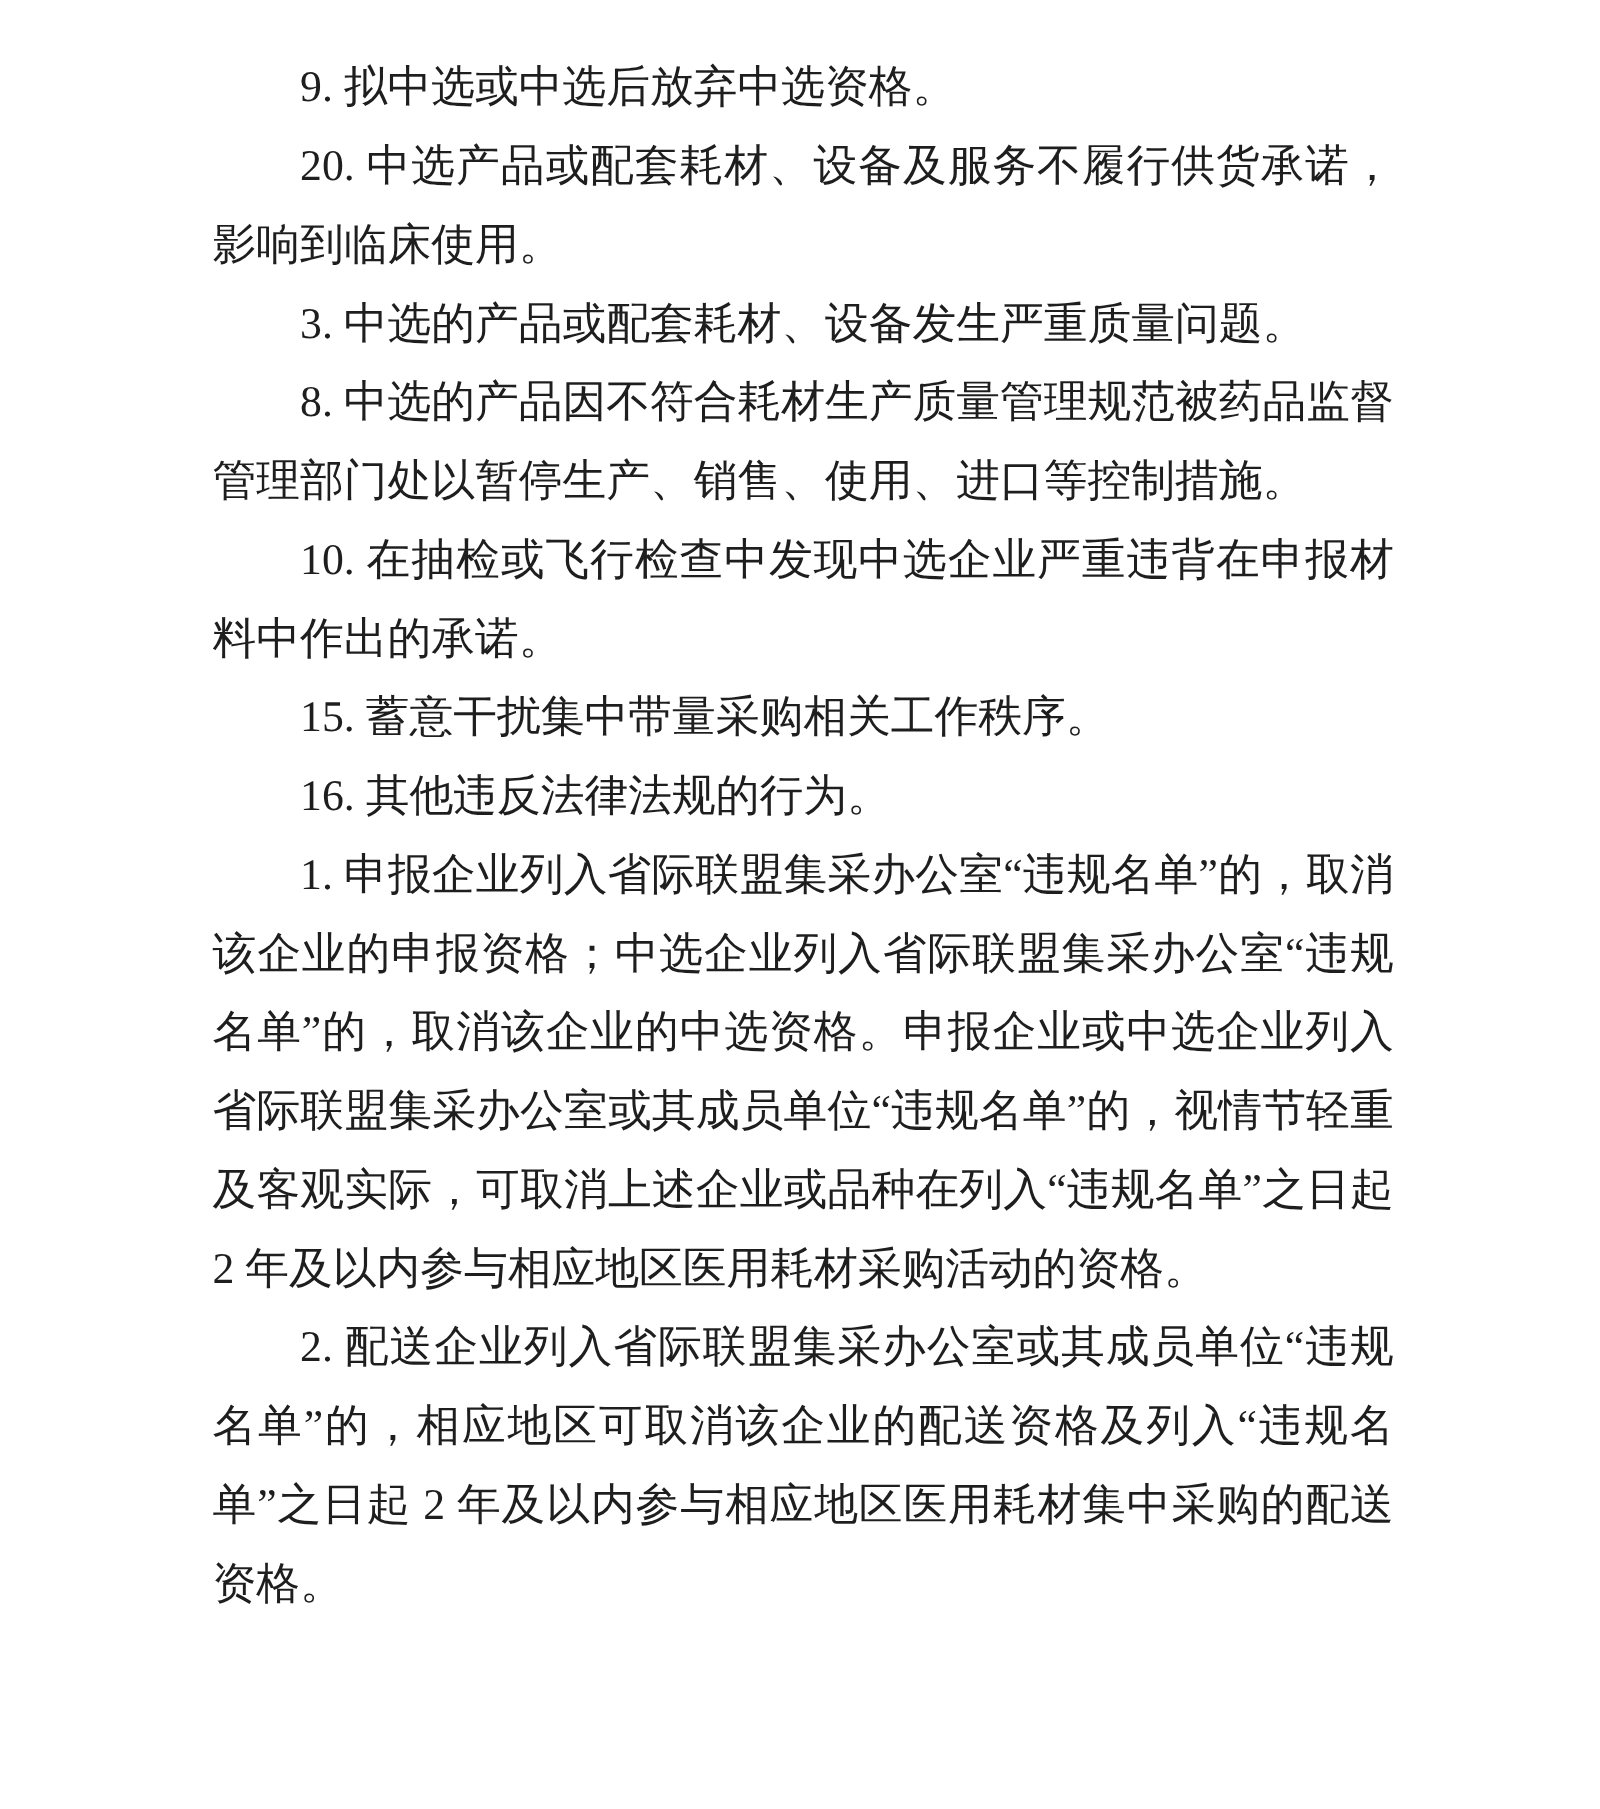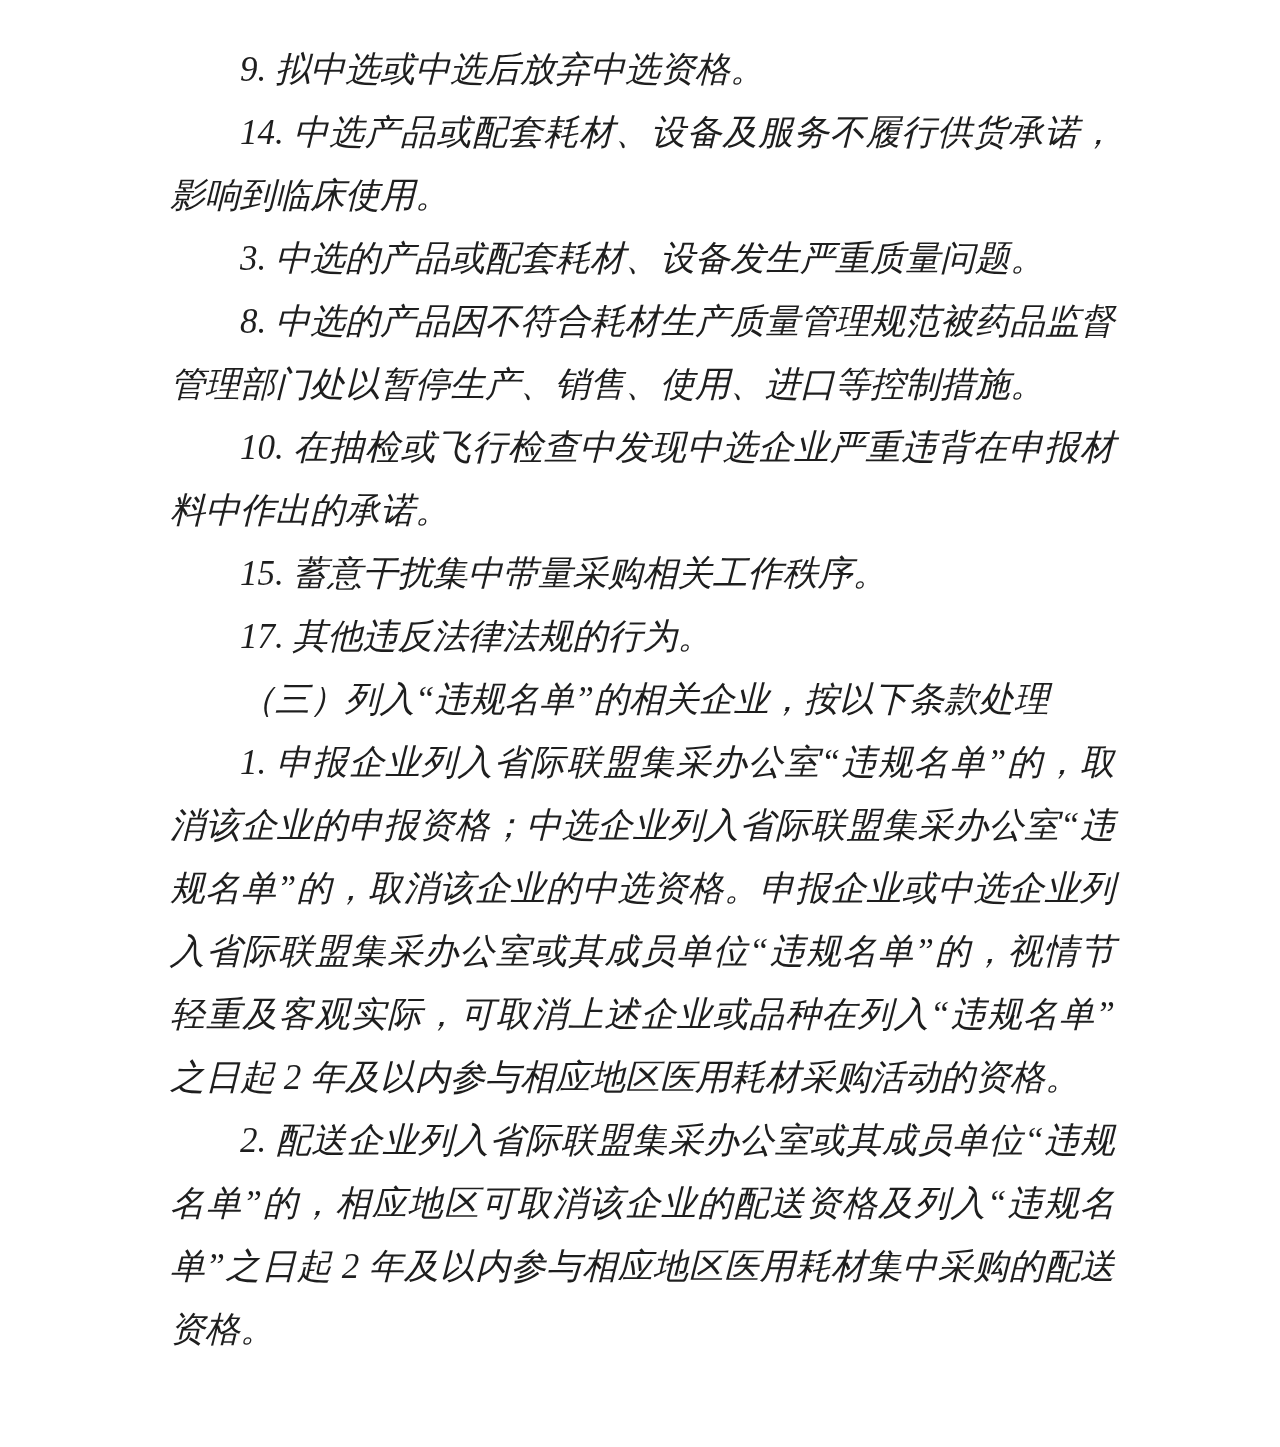--- a/index.html
+++ b/index.html
@@ -7,21 +7,20 @@
     padding: 0;
     background: #ffffff;
   }
   .page {
     position: relative;
     width: 1280px;
     height: 1447px;
     background: #ffffff;
     overflow: hidden;
     box-sizing: border-box;
-    font-style: italic;
   }
   .doc-body {
     box-sizing: border-box;
     padding: 38px 165px 0 170px;
   }
   p.para {
     margin: 0;
     padding: 0;
     font-family: "Liberation Serif", "DejaVu Serif", serif;
     font-size: 35px;
@@ -33,23 +32,22 @@
     word-break: break-all;
     overflow-wrap: break-word;
   }
 </style>
 </head>
 <body>
 
 <div class="page">
   <div class="doc-body">
     <p class="para">9. 拟中选或中选后放弃中选资格。</p>
-    <p class="para">14. 中选产品或配套耗材、设备及服务不履行供货承诺，影响到临床使用。</p>
+    <p class="para">20. 中选产品或配套耗材、设备及服务不履行供货承诺，影响到临床使用。</p>
     <p class="para">3. 中选的产品或配套耗材、设备发生严重质量问题。</p>
     <p class="para">8. 中选的产品因不符合耗材生产质量管理规范被药品监督管理部门处以暂停生产、销售、使用、进口等控制措施。</p>
     <p class="para">10. 在抽检或飞行检查中发现中选企业严重违背在申报材料中作出的承诺。</p>
     <p class="para">15. 蓄意干扰集中带量采购相关工作秩序。</p>
-    <p class="para">17. 其他违反法律法规的行为。</p>
-    <p class="para">（三）列入“违规名单”的相关企业，按以下条款处理</p>
+    <p class="para">16. 其他违反法律法规的行为。</p>
     <p class="para">1. 申报企业列入省际联盟集采办公室“违规名单”的，取消该企业的申报资格；中选企业列入省际联盟集采办公室“违规名单”的，取消该企业的中选资格。申报企业或中选企业列入省际联盟集采办公室或其成员单位“违规名单”的，视情节轻重及客观实际，可取消上述企业或品种在列入“违规名单”之日起 2 年及以内参与相应地区医用耗材采购活动的资格。</p>
     <p class="para">2. 配送企业列入省际联盟集采办公室或其成员单位“违规名单”的，相应地区可取消该企业的配送资格及列入“违规名单”之日起 2 年及以内参与相应地区医用耗材集中采购的配送资格。</p>
   </div>
 </div>
 
 </body></html>

